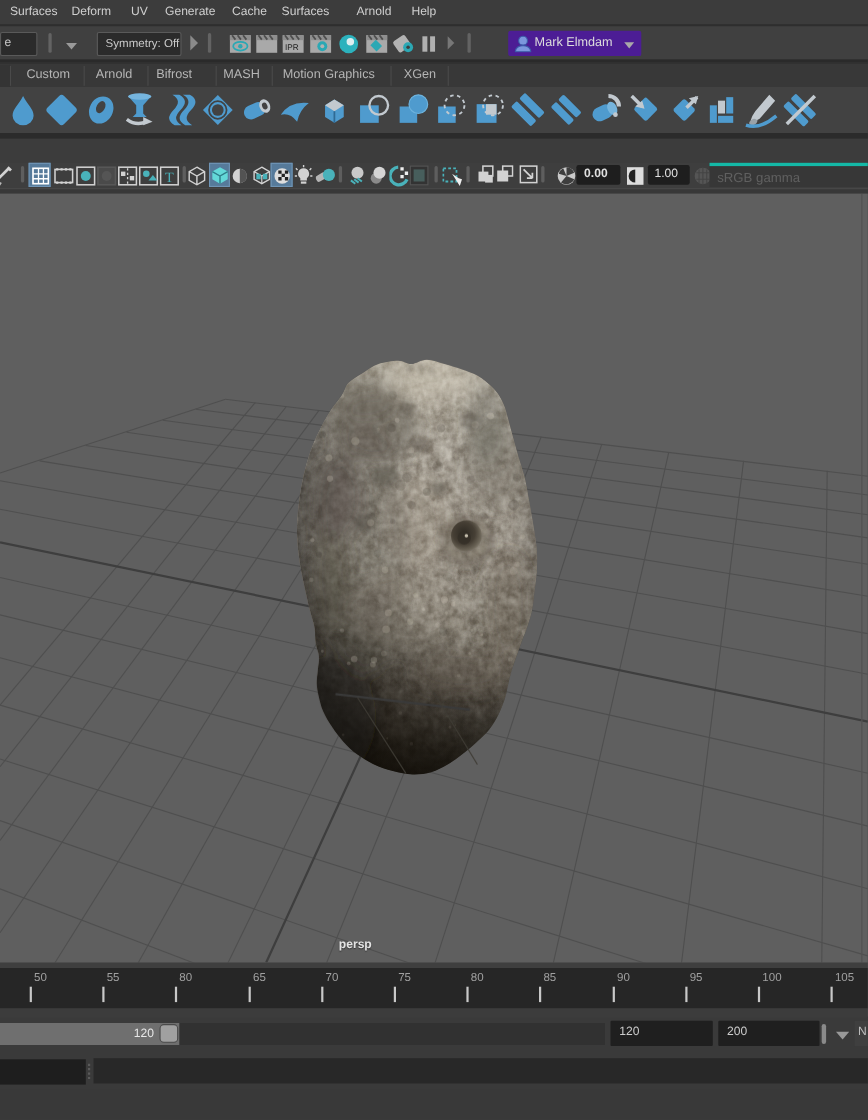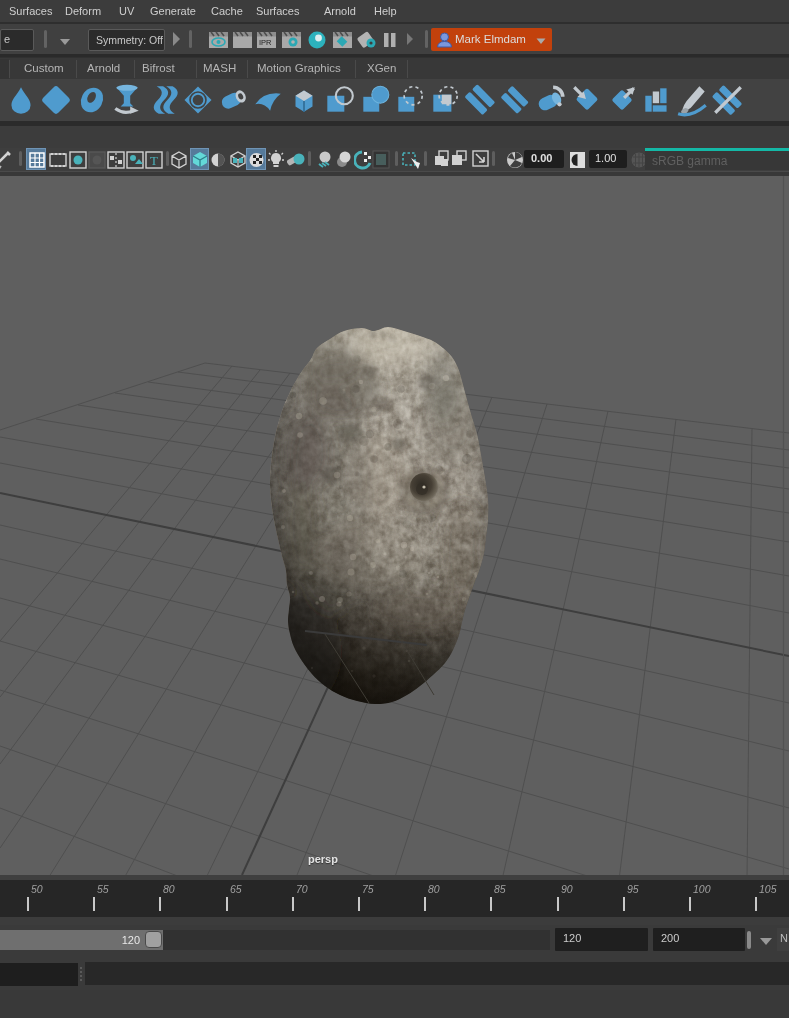--- a/index.html
+++ b/index.html
@@ -20,21 +20,21 @@
 .seam3{left:0;top:121px;width:100%;height:5px;background:#2b2b2b;}
 .panelmenu{left:0;top:126px;width:100%;height:22px;background:#3e3e3e;color:#d4d4d4;font-size:11.5px;}
 .panelmenu span{position:absolute;top:5px;}
 .paneltoolbar{left:0;top:148px;width:100%;height:23px;background:#3e3e3e;}
 .vseam{left:0;top:171px;width:100%;height:5px;background:#383838;border-top:1px solid #4a4a4a;}
 .viewport{left:0;top:176px;width:100%;height:748px;background:#5f5f5f;}
 .persp{position:absolute;left:308px;top:677px;color:#e3e3e3;font-size:11px;font-weight:bold;text-shadow:0 1px 1px #333;}
 .tlseam{left:0;top:875px;width:100%;height:5px;background:#3f3f3f;}
 .timeline{left:0;top:880px;width:100%;height:37px;background:#262626;color:#a0a0a0;font-size:10.5px;}
 .tick{position:absolute;top:17px;width:2px;height:14px;background:#c8c8c8;}
-.tlab{position:absolute;top:3px;font-style:italic;}
+.tlab{position:absolute;top:3px;}
 .tgap{left:0;top:917px;width:100%;height:8px;background:#3c3c3c;}
 .rangerow{left:0;top:925px;width:100%;height:30px;background:#3a3a3a;}
 .rtrack{position:absolute;left:0;top:5px;width:550px;height:20px;background:#313131;}
 .rbar{position:absolute;left:0;top:5px;width:163px;height:20px;background:#6f6f6f;color:#e8e8e8;font-size:11px;}
 .rhandle{position:absolute;left:145px;top:6px;width:17px;height:17px;background:#a0a0a0;border:1px solid #4a4a4a;border-radius:4px;}
 .rfield{position:absolute;top:3px;height:23px;background:#1f1f1f;color:#cccccc;font-size:11px;border-radius:1px;}
 .cmdrow{left:0;top:955px;width:100%;height:35px;background:#3a3a3a;}
 .cbox1{position:absolute;left:0;top:8px;width:78px;height:23px;background:#1e1e1e;}
 .cbox2{position:absolute;left:85px;top:7px;width:704px;height:23px;background:#282828;}
 .helpline{left:0;top:990px;width:100%;height:28px;background:#393939;}
@@ -111,21 +111,21 @@
         </g>
     <g transform="translate(174,0)">
           <rect x="2" y="4" width="4.5" height="14" fill="#b0b0b0"></rect>
           <rect x="9" y="4" width="4.5" height="14" fill="#b0b0b0"></rect>
         </g>
   </svg>
   <svg class="abs" style="left:405px;top:8px" width="10" height="14">
         <path d="M2 1 L8 7 L2 13 Z" fill="#777"></path>
       </svg>
   <div class="pill" style="left:425px;"></div>
-  <div class="abs" style="left:431px;top:4px;width:121px;height:23px;background:#c2410c;border-radius:2px;">
+  <div class="abs" style="left:462px;top:4px;width:121px;height:23px;background:#4c1d95;border-radius:2px;">
     <svg class="abs" style="left:5px;top:3px" width="17" height="17">
           <circle cx="8.5" cy="6" r="4" fill="#7b97dd" stroke="#3c5ba8" stroke-width="1"></circle>
           <path d="M1.5 16 Q2 10.5 8.5 10.5 Q15 10.5 15.5 16 Z" fill="#7b97dd" stroke="#3c5ba8" stroke-width="1"></path>
         </svg>
     <span style="position:absolute;left:24px;top:5px;font-size:11.5px;color:#dcdcdc;">Mark Elmdam</span>
     <svg class="abs" style="left:104px;top:9px" width="12" height="8">
           <path d="M1.5 1.5 L10.5 1.5 L6 7 Z" fill="#a9a9a9"></path>
         </svg>
   </div>
 </div>

